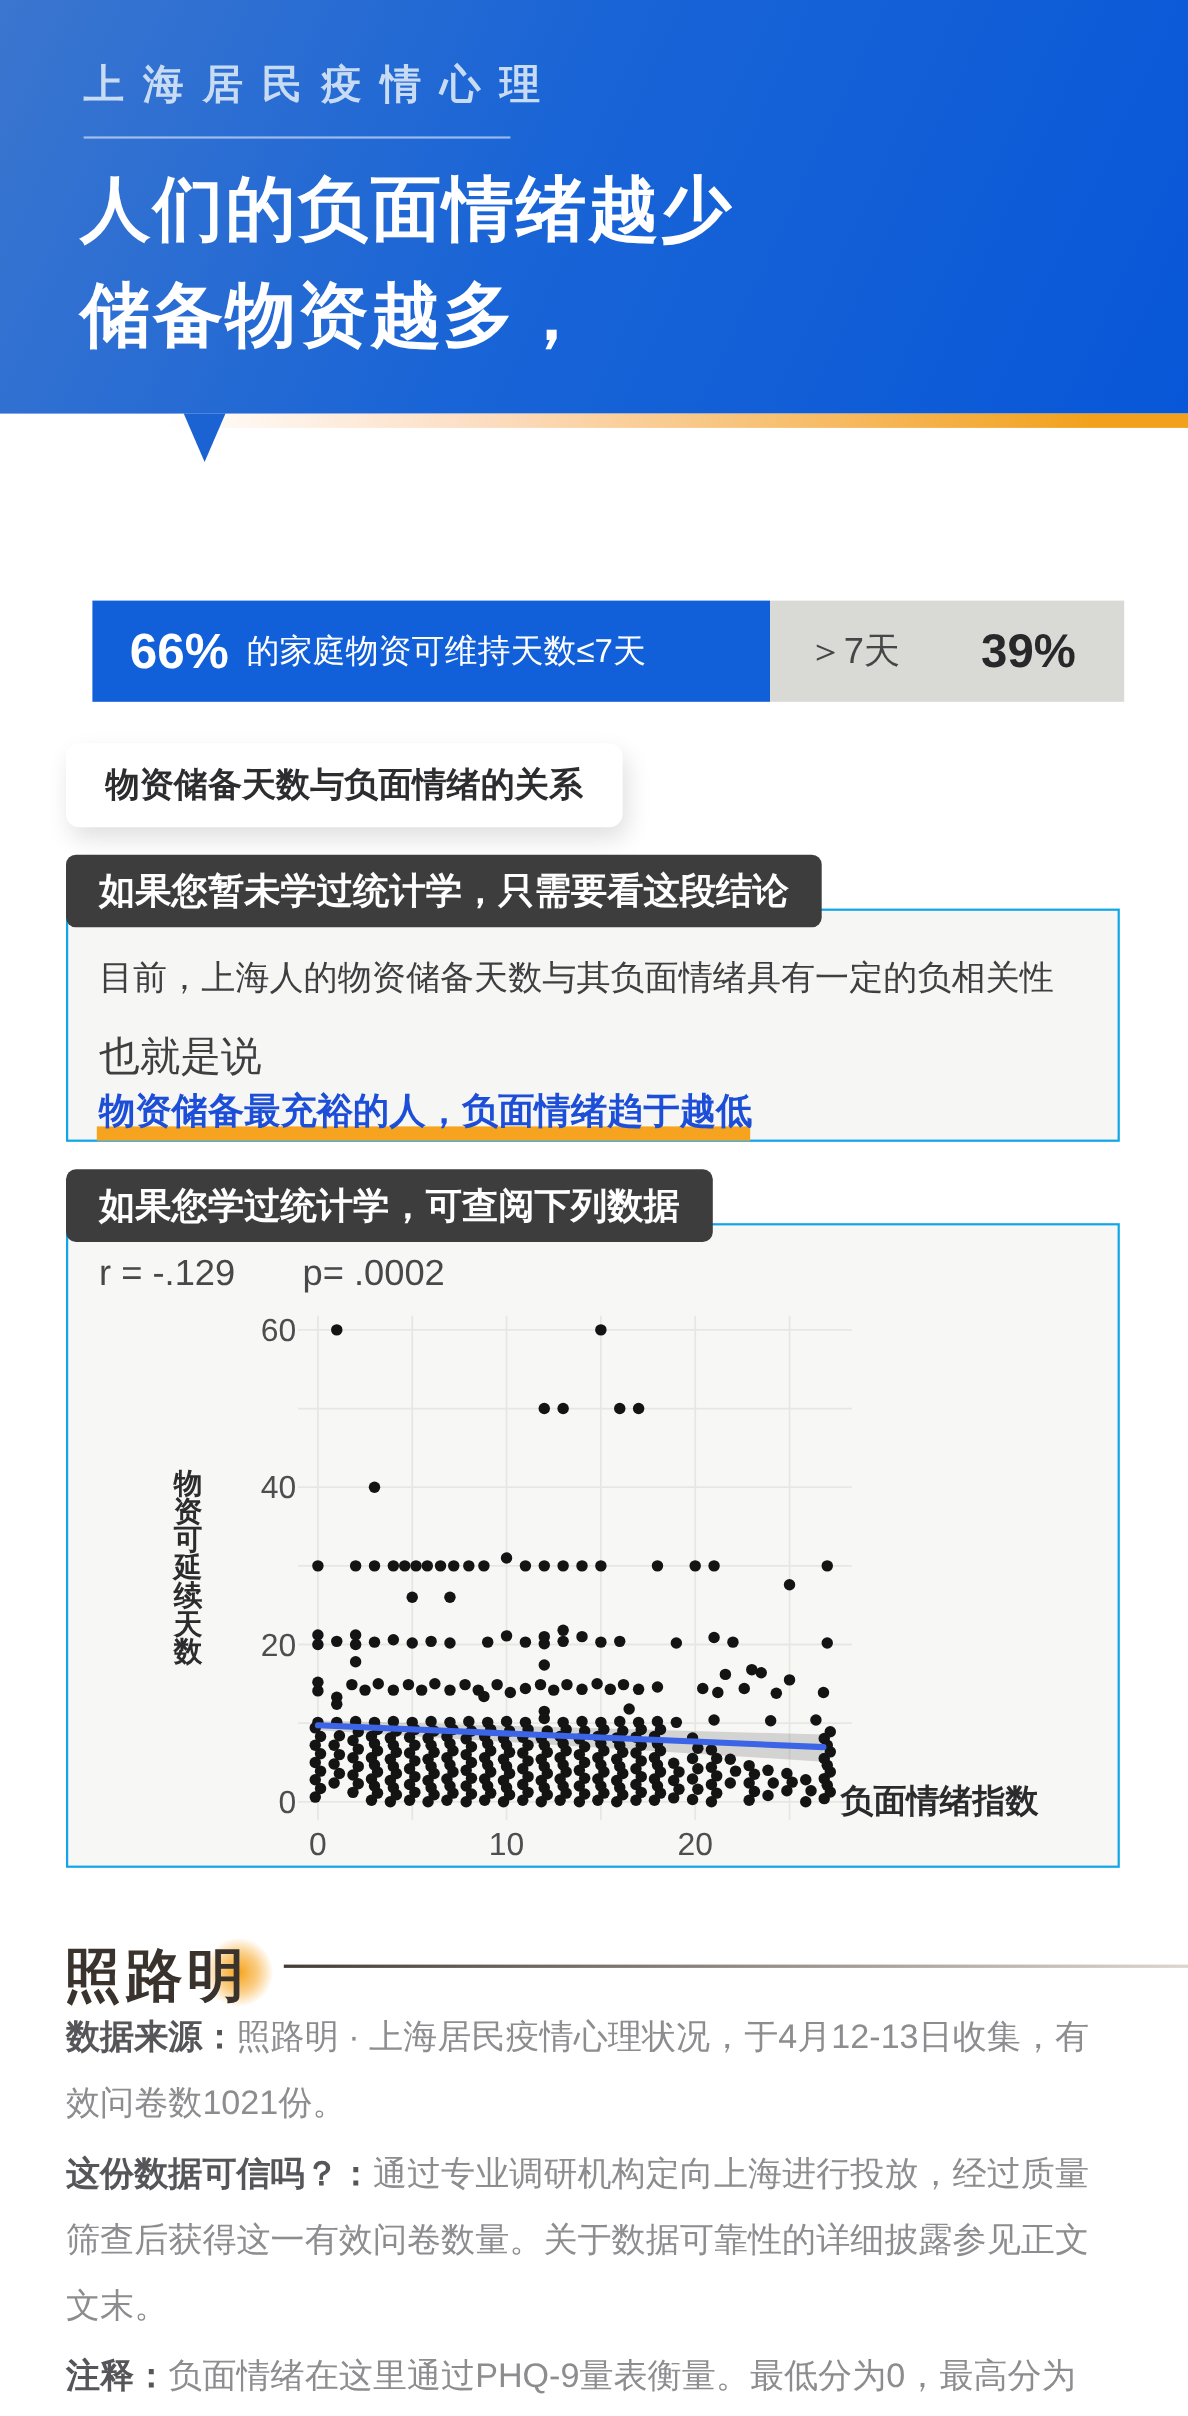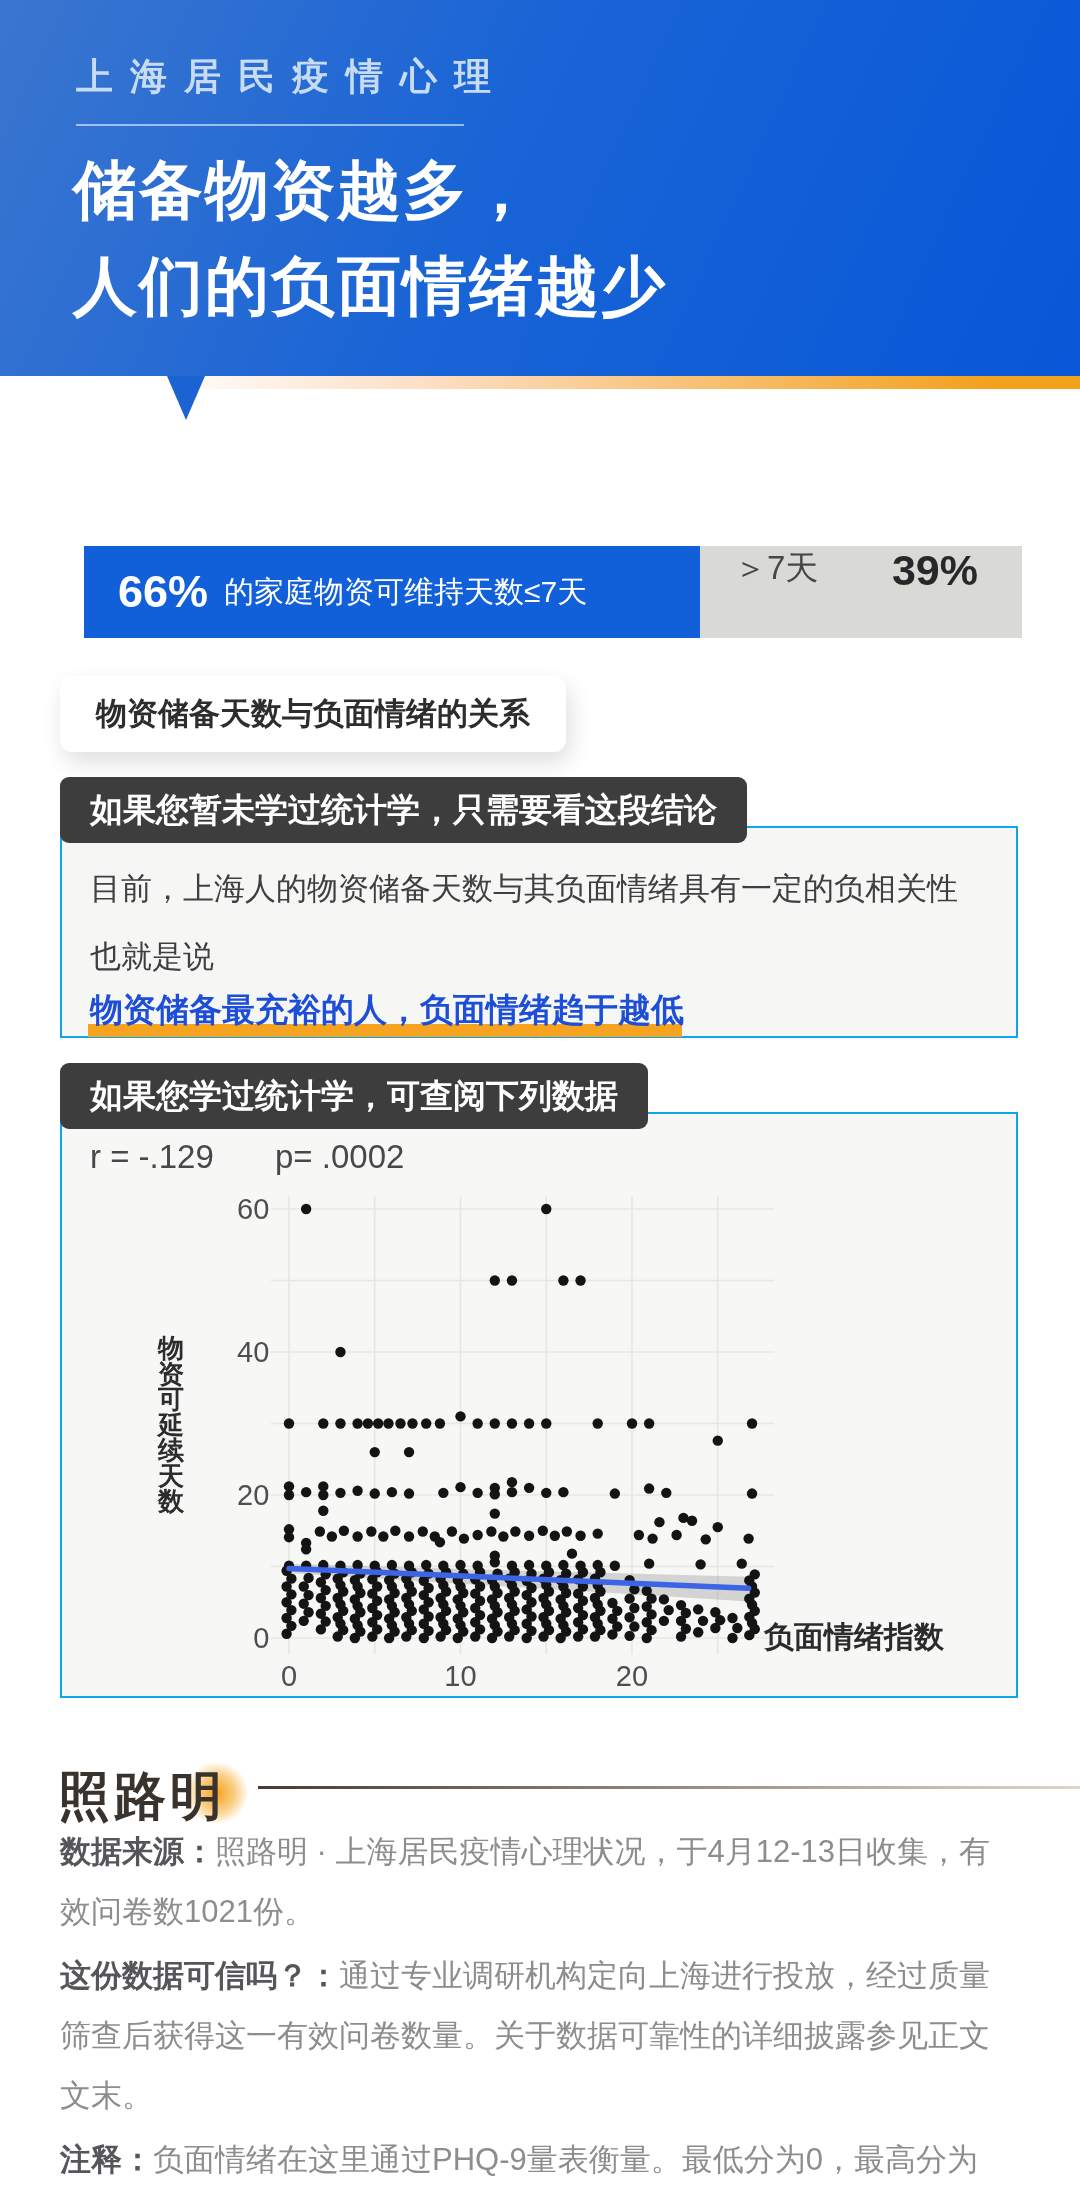--- a/index.html
+++ b/index.html
@@ -22,34 +22,34 @@
         box-shadow:4px 10px 22px rgba(0,0,0,.13);display:flex;align-items:center;
         padding:0 36px;font-size:31px;font-weight:800;color:#2d2d2f;white-space:nowrap;}
   .card1{top:450px;}
   .card2{top:676px;}
   
   .bar{position:absolute;left:60px;top:546px;width:938px;height:92px;display:flex;padding-left:24px;}
   .bar-left{height:100%;background:#1160d9;display:flex;align-items:center;padding-left:34px;
         box-sizing:border-box;color:#ffffff;white-space:nowrap;overflow:hidden;}
   .bar-left .pct{font-size:45px;font-weight:800;margin-right:16px;}
   .bar-left .txt{font-size:30px;font-weight:400;}
-  .bar-right{flex:1;height:100%;background:#d9d9d5;display:flex;align-items:flex-start;
+  .bar-right{flex:1;height:100%;background:#d9d9d5;display:flex;align-items:center;
         justify-content:space-between;padding:0 44px 0 34px;box-sizing:border-box;gap:36px;}
   .bar-right .lbl{font-size:33px;color:#464648;}
   .bar-right .pct{font-size:43px;font-weight:800;color:#28282a;}
   
   .badge{position:absolute;left:60px;height:66px;line-height:66px;padding:0 30px;background:#3d3d3d;
         border-radius:9px;font-size:33px;font-weight:800;color:#ffffff;white-space:nowrap;z-index:3;}
   .badge1{top:777px;}
   .badge2{top:1063px;}
   .panel{position:absolute;left:60px;width:958px;background:#f6f6f4;border:2px solid #0ea5e9;
         box-sizing:border-box;z-index:1;}
   .box1{top:826px;height:212px;}
   .box1 .l1{position:absolute;left:28px;top:40px;font-size:31px;color:#3f3f42;}
-  .box1 .l2{position:absolute;left:28px;top:108px;font-size:31px;color:#3f3f42;}
+  .box1 .l2{position:absolute;left:28px;top:108px;font-size:37px;color:#3f3f42;}
   .box1 .l3{position:absolute;left:28px;top:160px;font-size:33px;font-weight:800;color:#1d4ed8;z-index:2;}
   .box1 .hl{position:absolute;left:26px;top:196px;width:594px;height:13px;z-index:1;}
   
   .chartbox{top:1112px;height:586px;background:#f7f7f5;}
   .chartbox svg{position:absolute;left:0;top:0;}
   .rp{position:absolute;left:28px;top:24px;font-size:33px;color:#48484a;z-index:2;}
   .rp .p{margin-left:52px;}
   .ylab{position:absolute;left:92px;top:222px;width:34px;display:flex;flex-direction:column;
         font-size:26px;line-height:25.5px;font-weight:800;color:#2c2c2e;text-align:center;z-index:2;}
   .xlab{position:absolute;left:702px;top:503px;font-size:30px;font-weight:800;color:#2b2b2d;z-index:2;}
@@ -66,22 +66,22 @@
 </style>
 </head>
 <body>
 
 <div class="page">
 
   <div class="hero">
     <div class="hero-eyebrow">上海居民疫情心理</div>
     <div class="hero-underline"></div>
     <div class="hero-title">
+      <span style="display:block">人们的负面情绪越少</span>
       <span style="display:block">储备物资越多，</span>
-      <span style="display:block">人们的负面情绪越少</span>
     </div>
   </div>
   <div class="accent-strip"></div>
   <div class="pointer-triangle"></div>
 
 
   <div class="bar">
     <div class="bar-left" id="bar-left" style="width: 65.67%; background: rgb(17, 96, 217);">
       <span class="pct">66%</span>
       <span class="txt">的家庭物资可维持天数≤7天</span>

